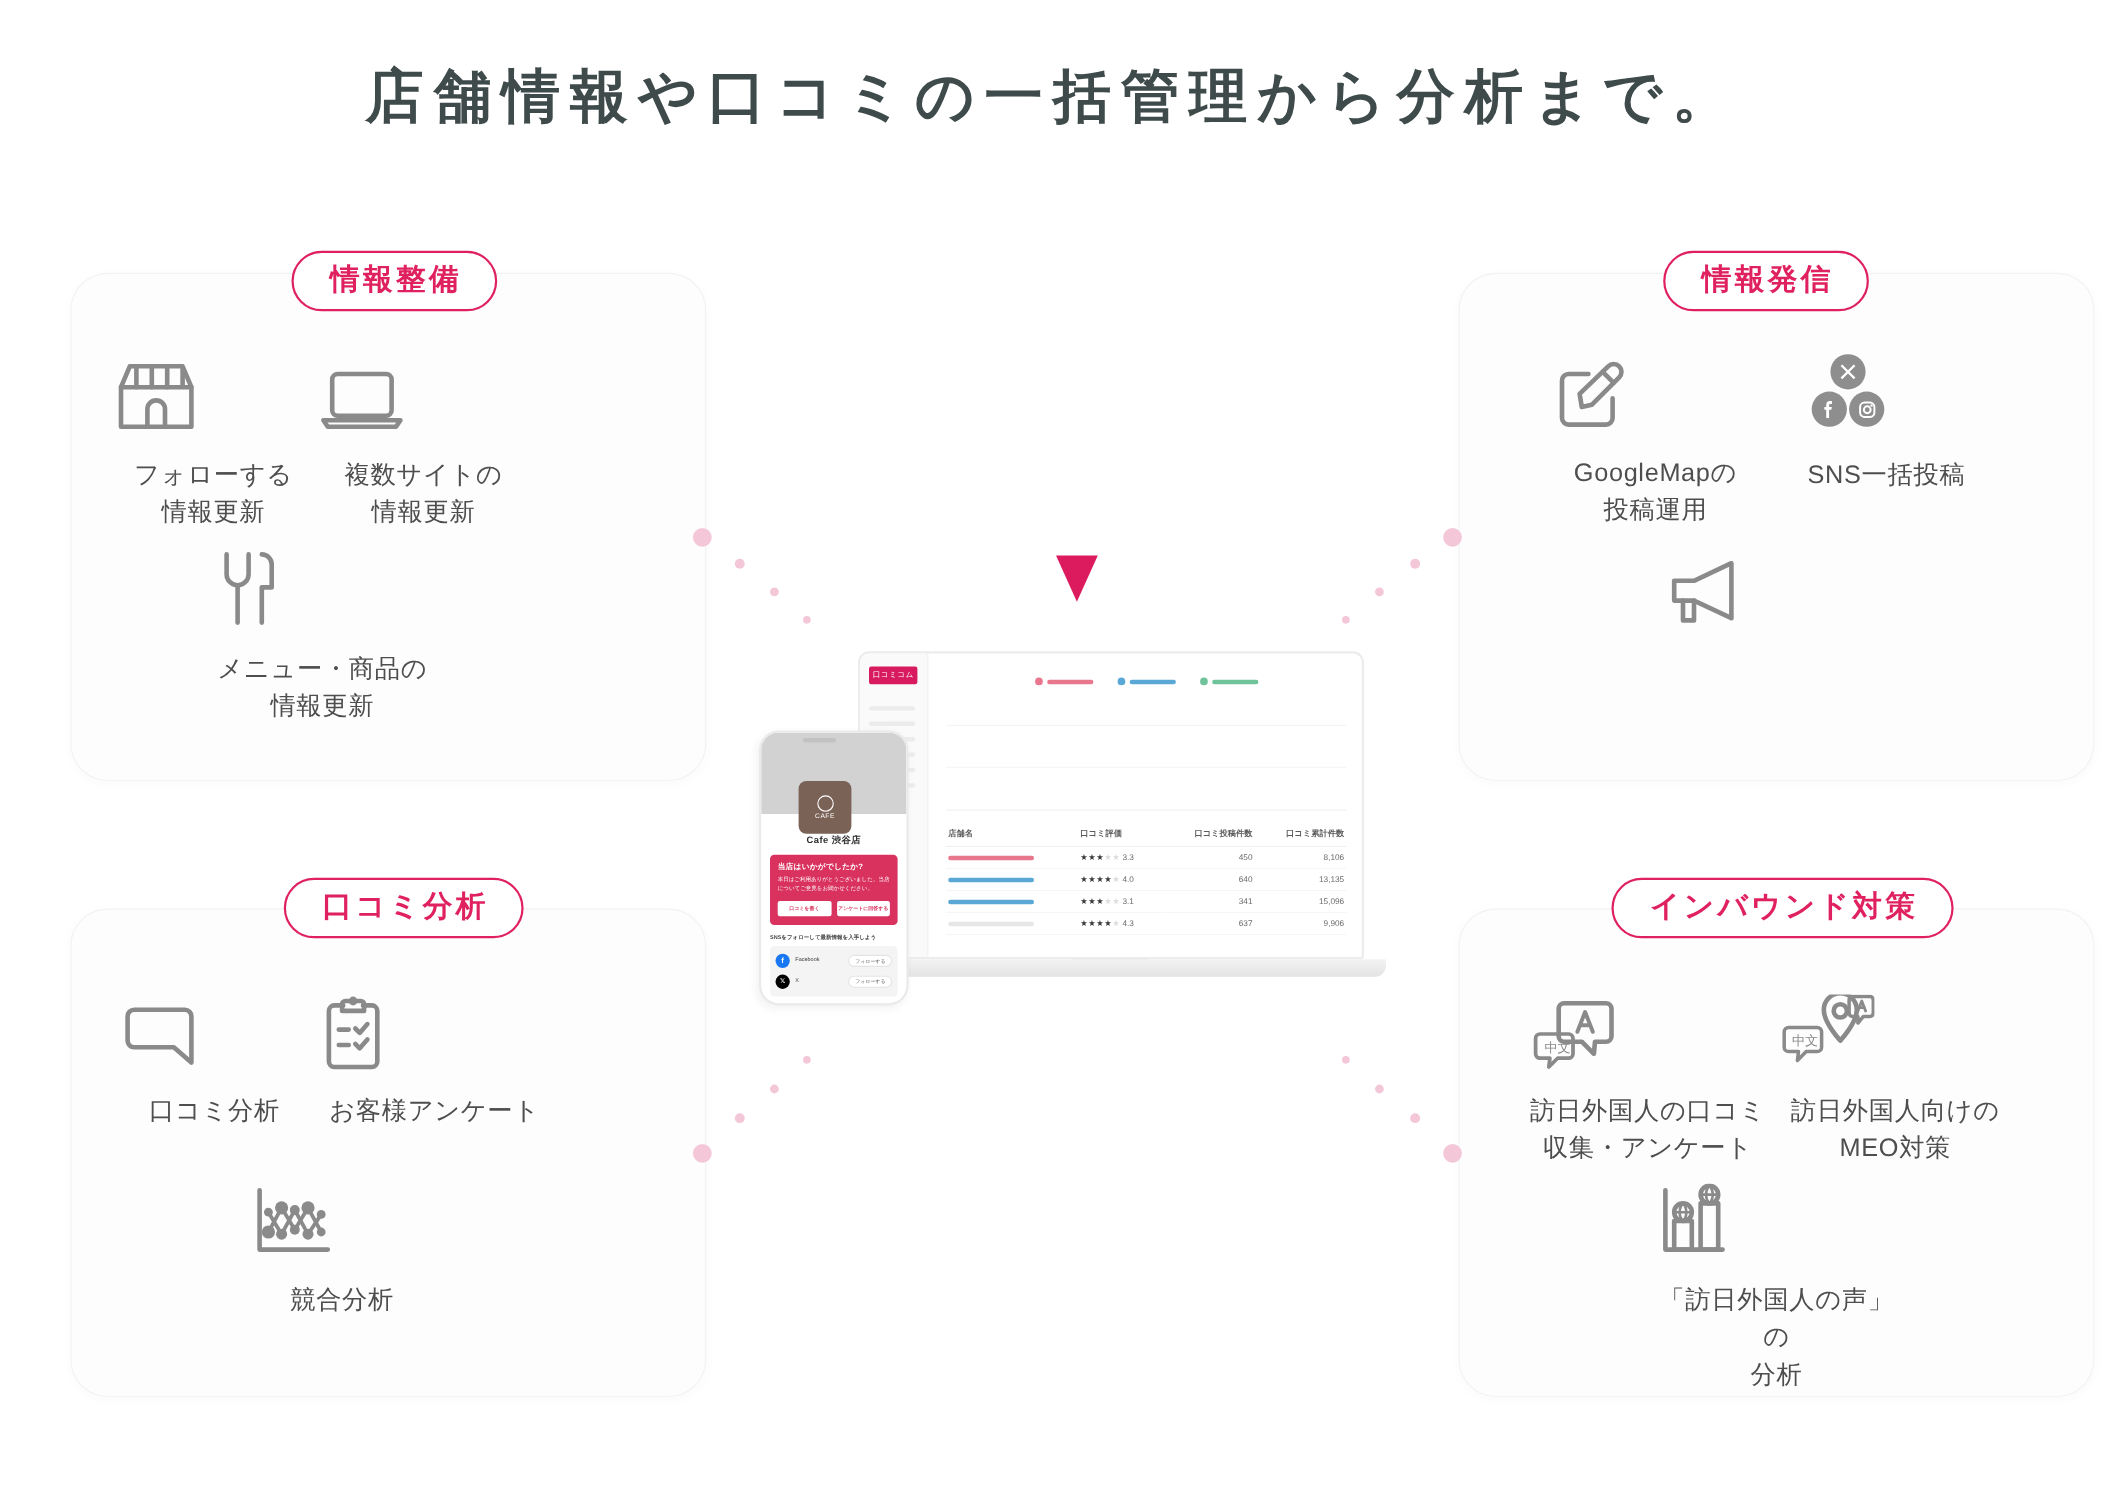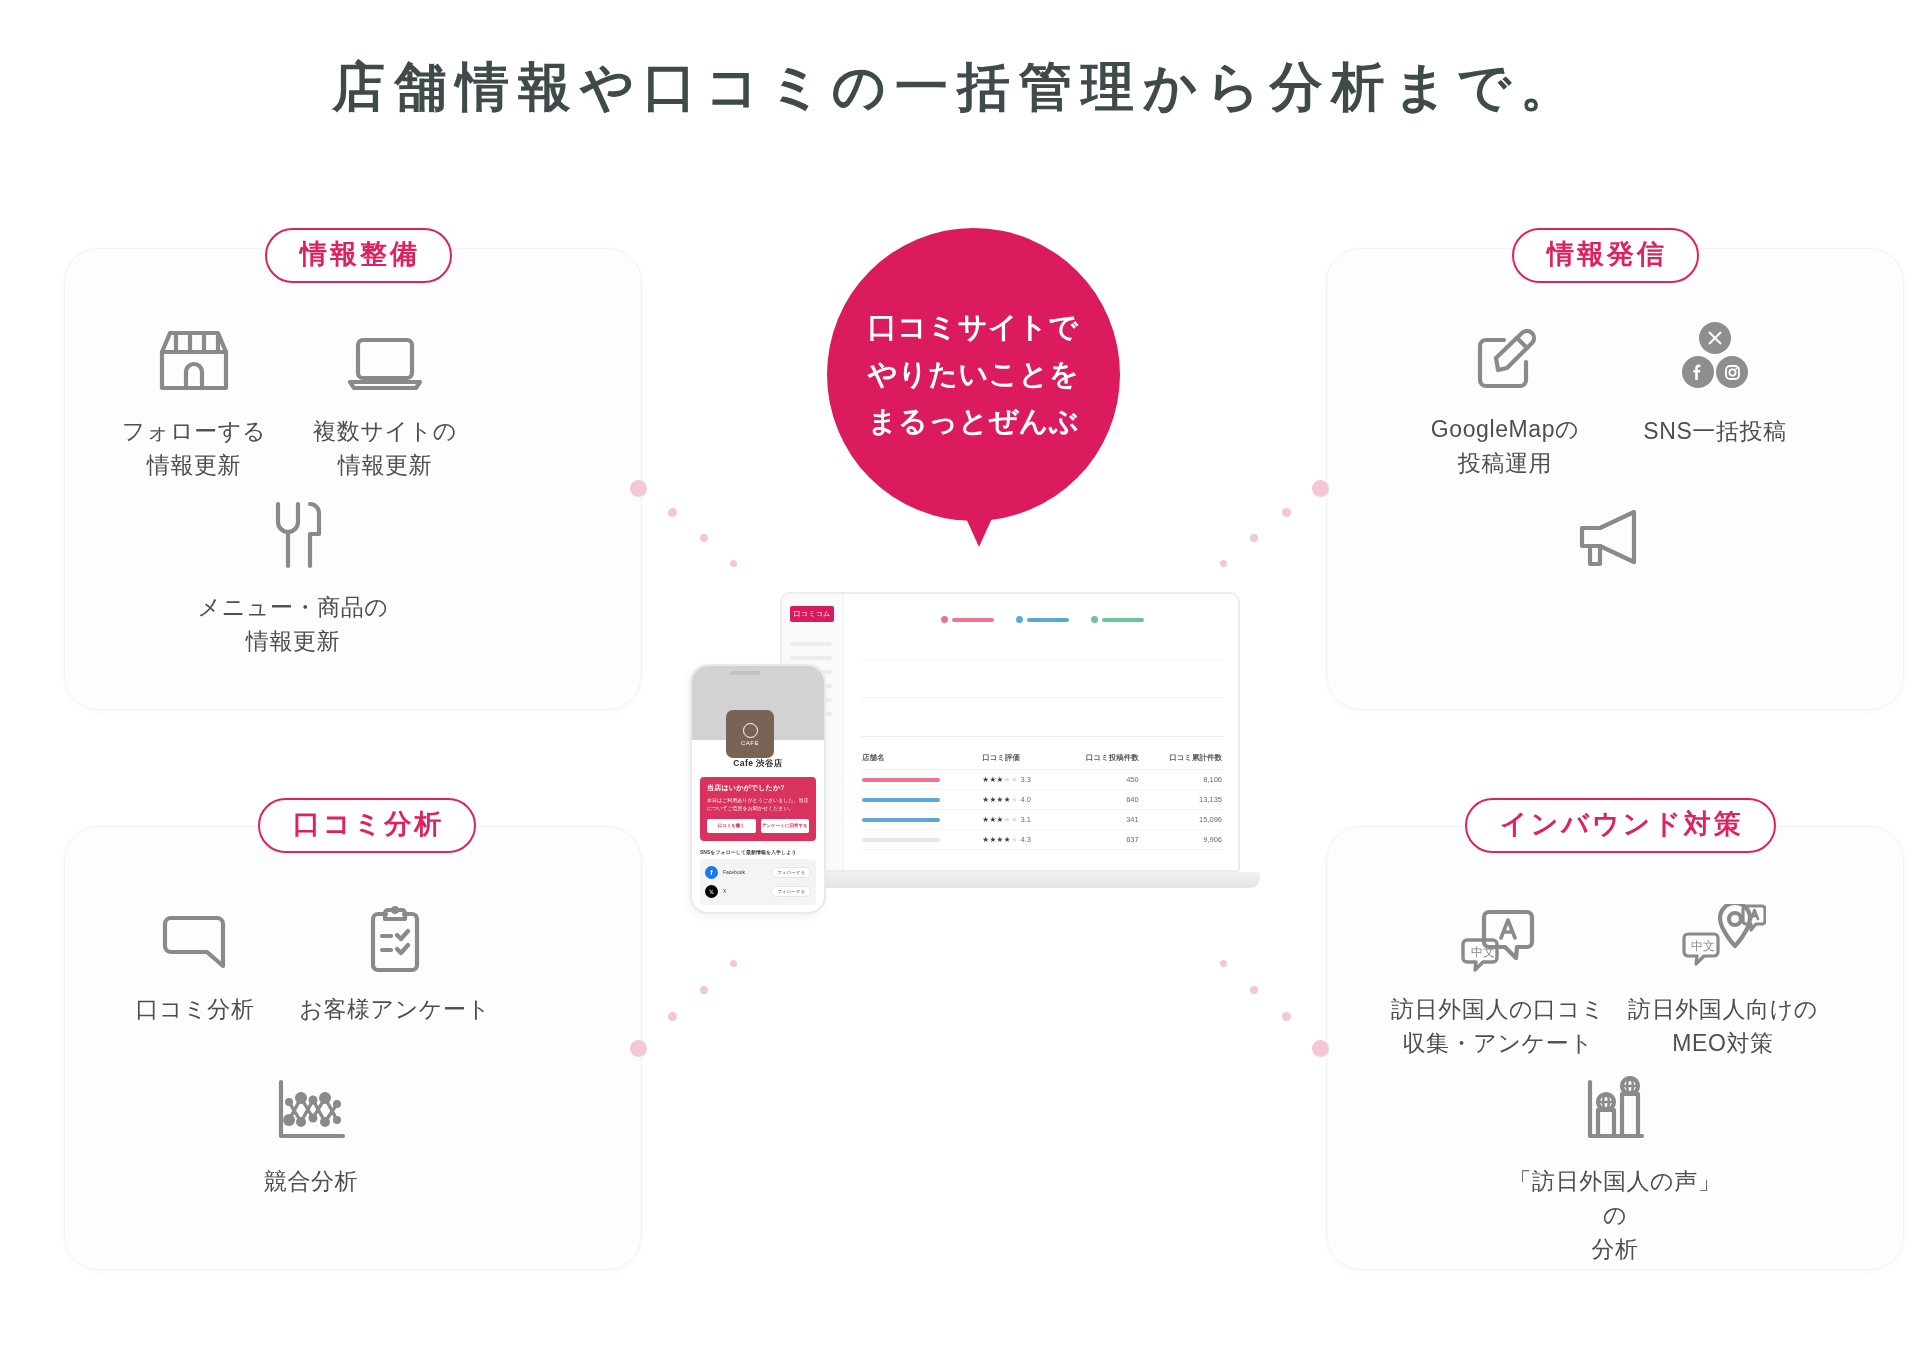--- a/index.html
+++ b/index.html
@@ -51,21 +51,21 @@
     line-height: 1;
   }
   .badge-tl { left: 265px;  top: 228px; }
   .badge-tr { left: 1512px; top: 228px; }
   .badge-bl { left: 258px;  top: 798px; }
   .badge-br { left: 1465px; top: 798px; }
 
   
   .feature { position: absolute; text-align: center; }
   .feature .ico {
-    display: flex; align-items: flex-end; justify-content: center;
+    display: flex; align-items: flex-end; justify-content: flex-start;
     height: 74px; margin-bottom: 18px;
   }
   .feature .lab {
     font-size: 23px;
     line-height: 1.48;
     color: #4e4e4e;
     letter-spacing: 0.6px;
     white-space: pre-line;
   }
   svg { display: block; }
@@ -375,25 +375,20 @@
         <circle class="gstroke" cx="30" cy="26" r="8"></circle>
         <path class="gstroke" style="stroke-width:2.4" d="M22 26 h16 M30 18 c4 4 4 12 0 16 M30 18 c-4 4-4 12 0 16"></path>
         <circle class="gstroke" cx="54" cy="10" r="8"></circle>
         <path class="gstroke" style="stroke-width:2.4" d="M46 10 h16 M54 2 c4 4 4 12 0 16 M54 2 c-4 4-4 12 0 16"></path>
       </svg>
     </div>
     <div class="lab">「訪日外国人の声」の
 分析</div>
   </div>
 
-  <div class="bubble">
-    <div class="bubble-txt">口コミサイトで
-やりたいことを
-まるっとぜんぶ</div>
-  </div>
   <div class="bubble-tail"></div>
 
   <div class="dot" style="left:630px; top:480px; width:17px; height:17px;"></div>
   <div class="dot" style="left:668px; top:508px; width:9px;  height:9px;"></div>
   <div class="dot" style="left:700px; top:534px; width:8px;  height:8px;"></div>
   <div class="dot" style="left:730px; top:560px; width:7px;  height:7px;"></div>
 
   <div class="dot" style="left:1312px; top:480px; width:17px; height:17px;"></div>
   <div class="dot" style="left:1282px; top:508px; width:9px;  height:9px;"></div>
   <div class="dot" style="left:1250px; top:534px; width:8px;  height:8px;"></div>

